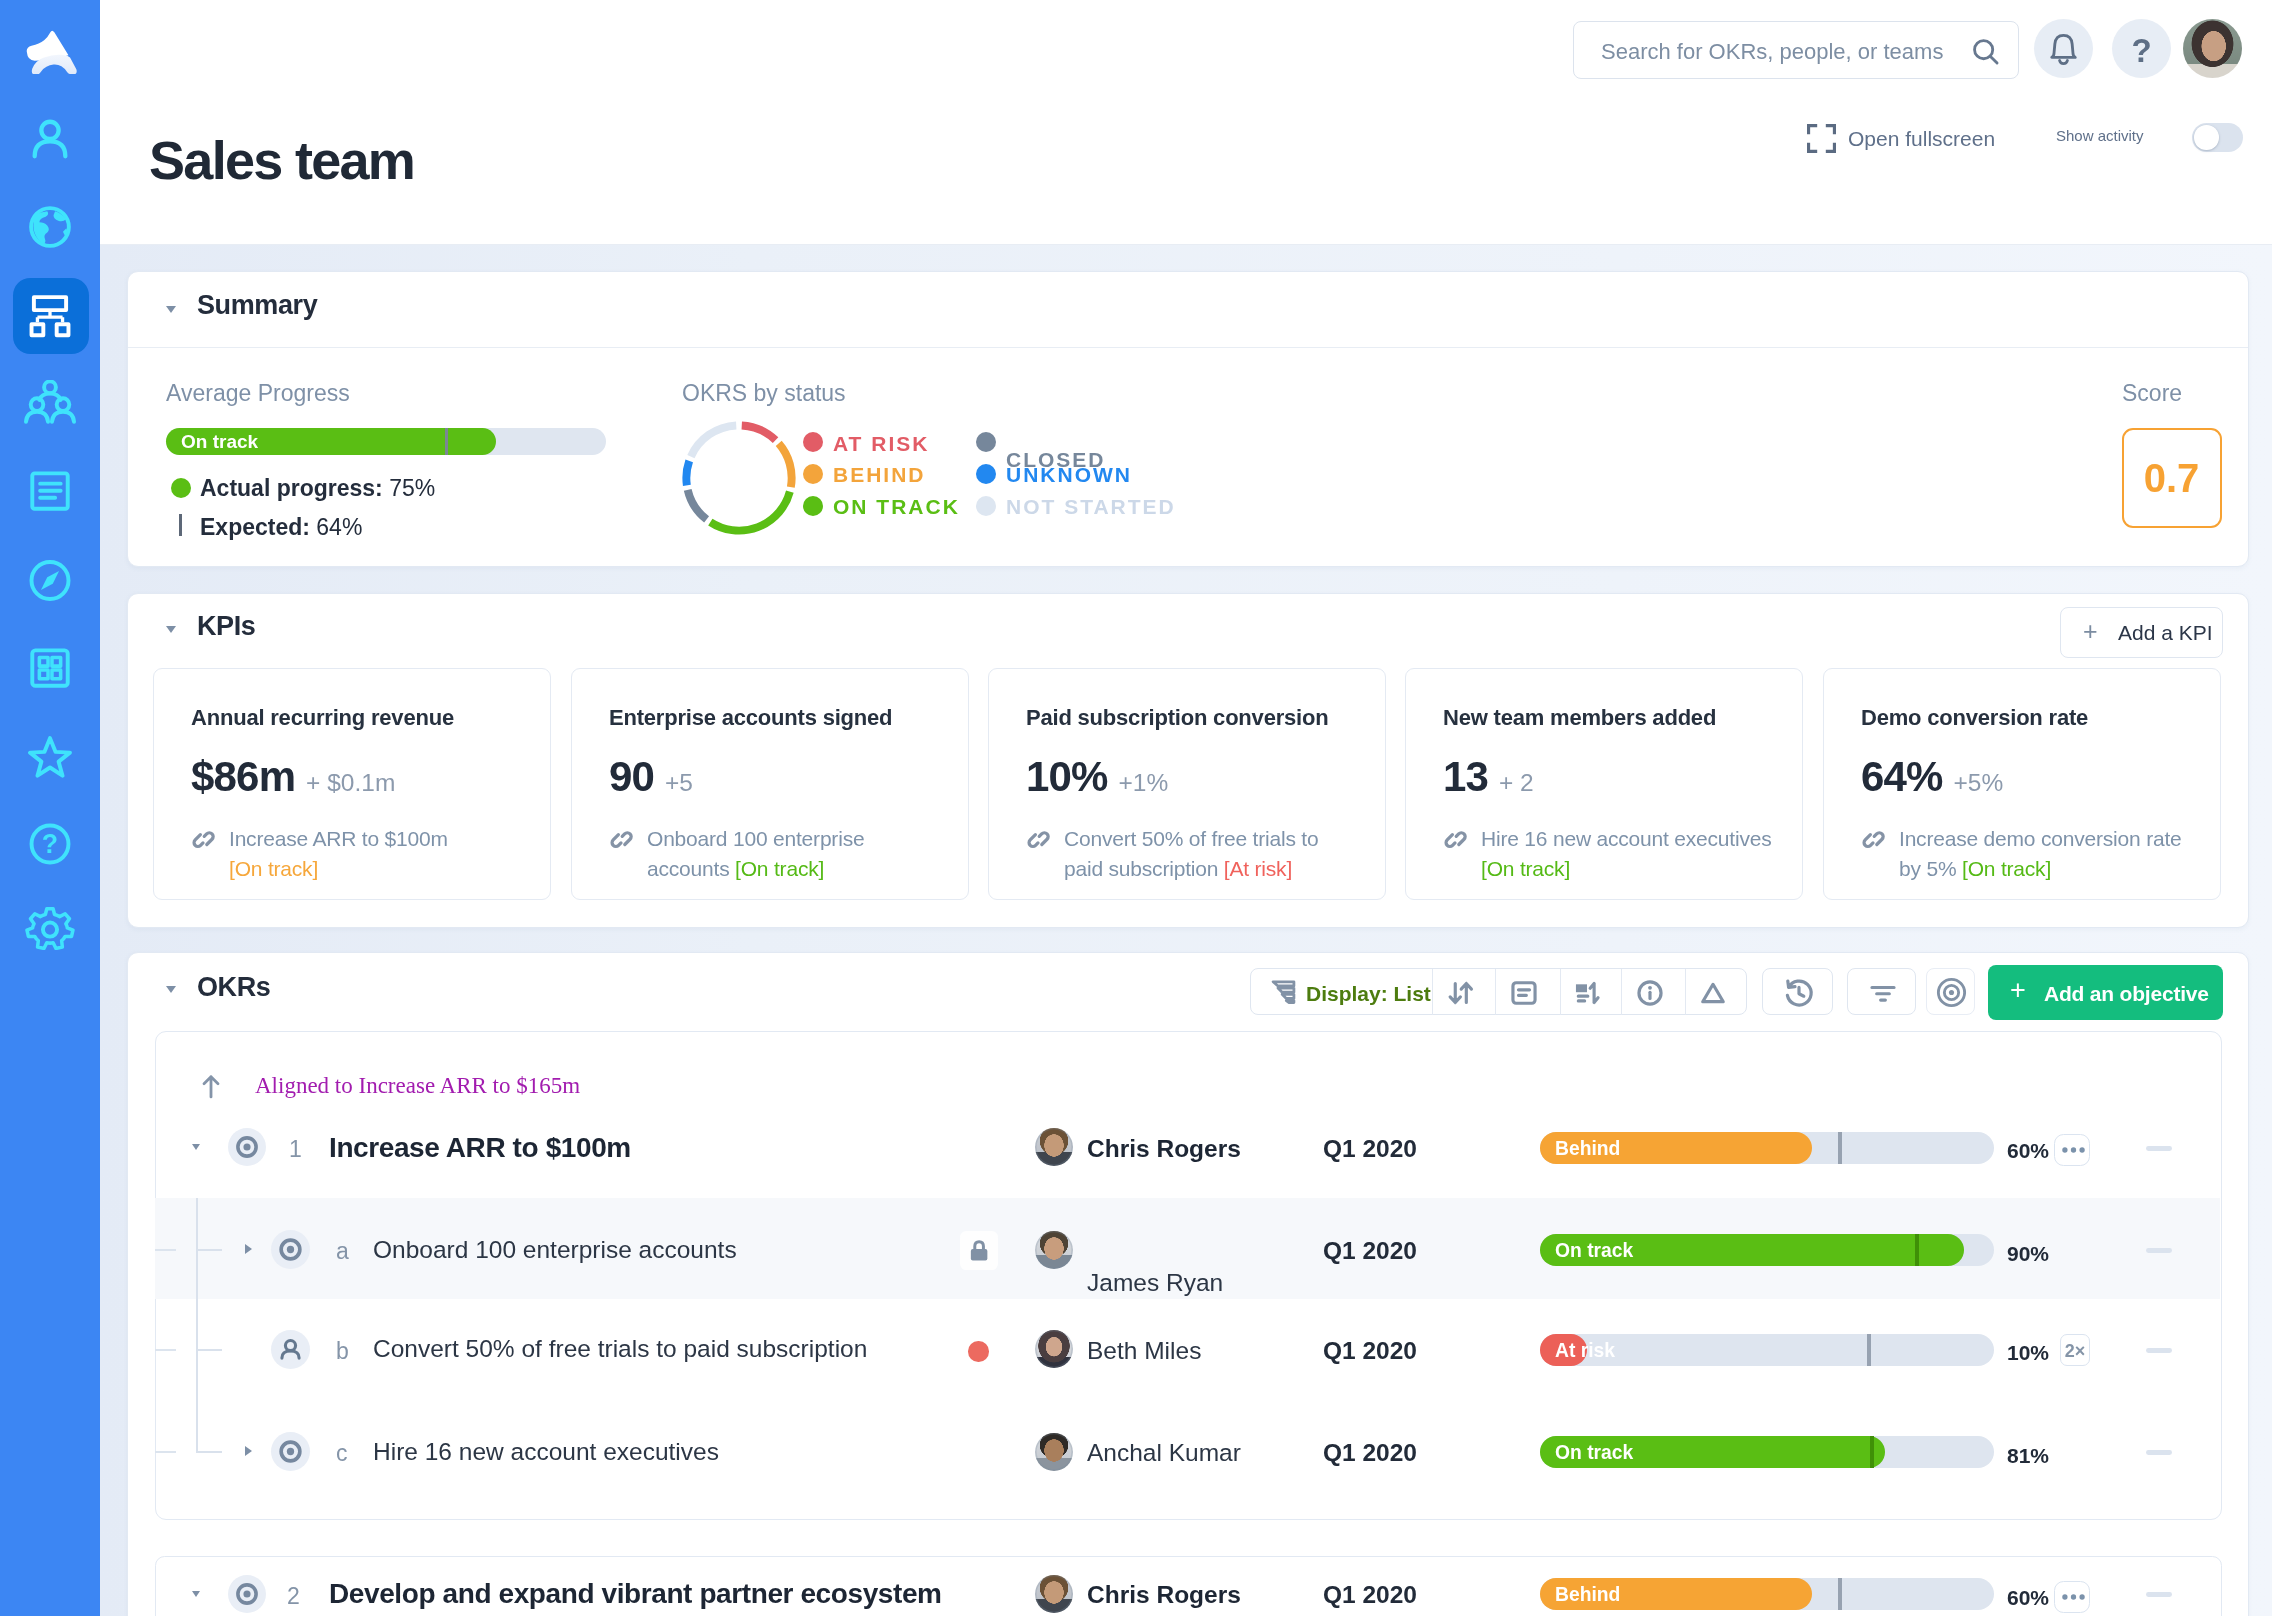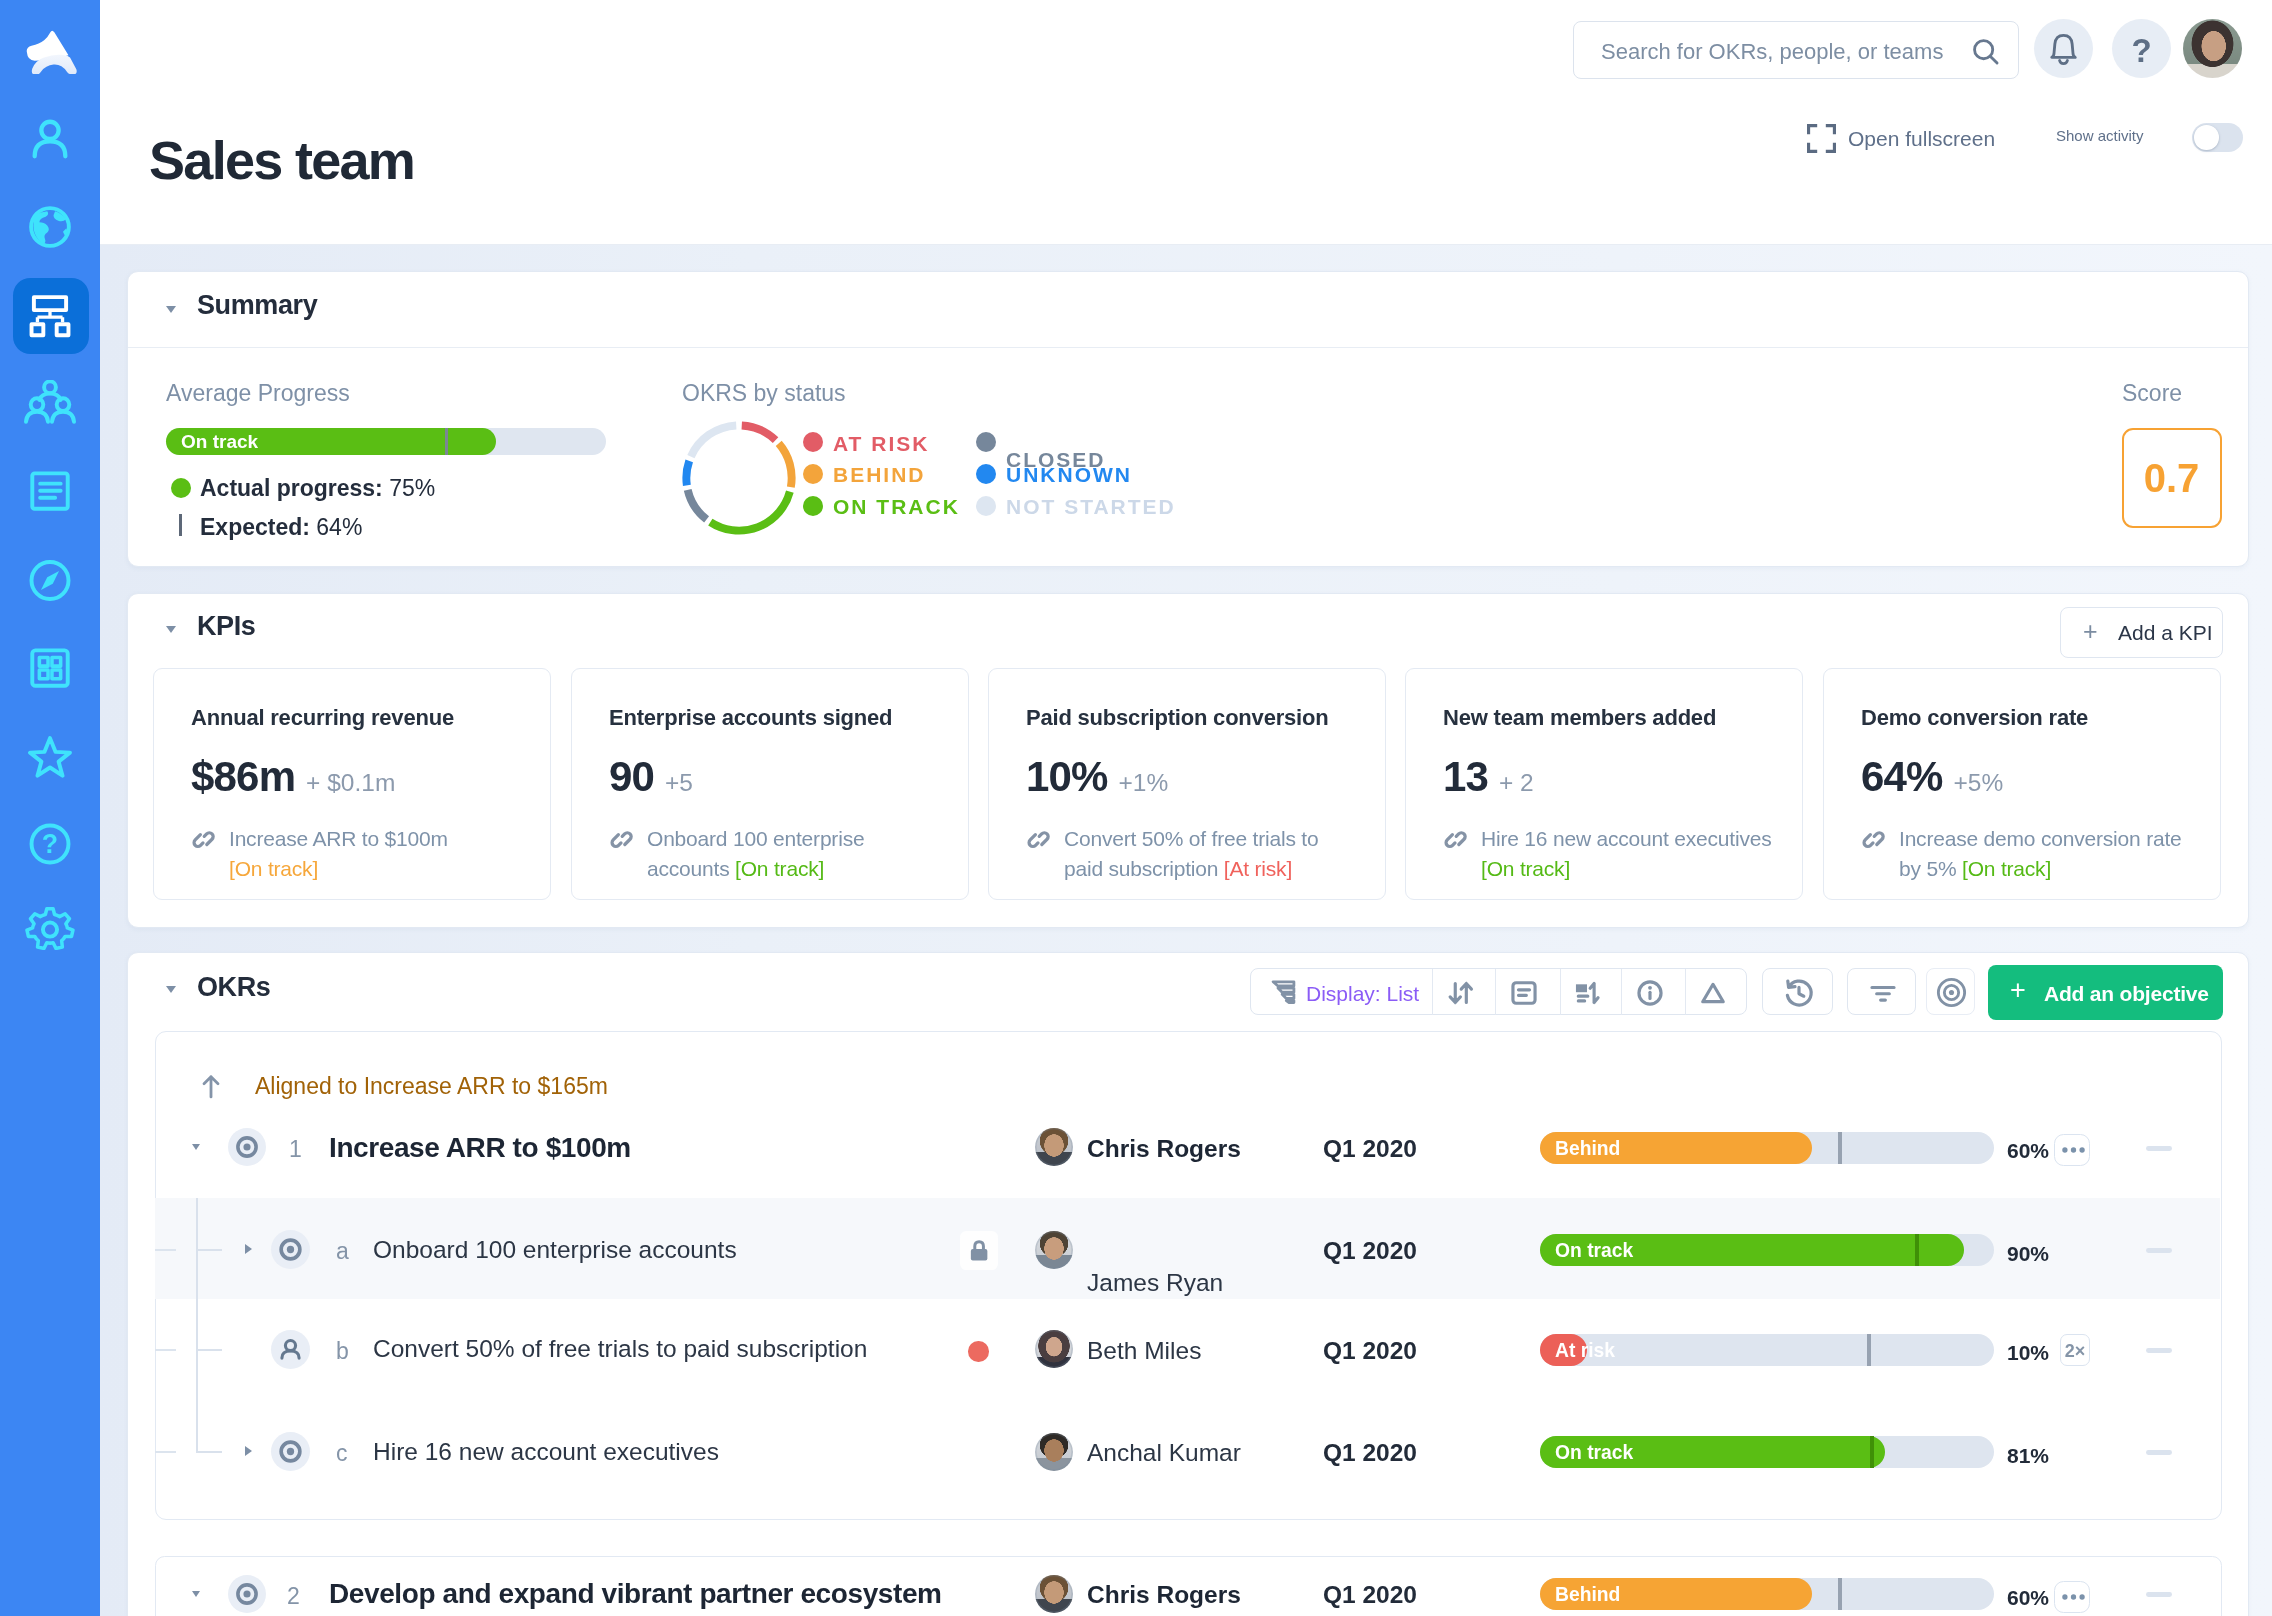--- a/index.html
+++ b/index.html
@@ -279,21 +279,21 @@
 
   <div class="ib" style="left:1250px; top:968px; width:497px; height:47px;">
     <div class="abs" style="left:181px; top:0; width:0.8px; height:46px; background:#e3e9f2;"></div>
     <div class="abs" style="left:244px; top:0; width:0.8px; height:46px; background:#e3e9f2;"></div>
     <div class="abs" style="left:309px; top:0; width:0.8px; height:46px; background:#e3e9f2;"></div>
     <div class="abs" style="left:370px; top:0; width:0.8px; height:46px; background:#e3e9f2;"></div>
     <div class="abs" style="left:434px; top:0; width:0.8px; height:46px; background:#e3e9f2;"></div>
     <svg class="abs" style="left:20px; top:10.3px;" width="25" height="25" viewBox="0 0 36 36">
         <path class="ticon" d="M3 4 L33 4 L33 10 L10 10 Z M10 13 L33 13 L33 19 L16 19 Z M16 22 L33 22 L33 28 L22 28 Z M22 31 L33 31 L33 34 L26 34 Z" fill="#8292a6" stroke="none"></path>
       </svg>
-    <span class="abs" style="left:55px; top:12.6px; font-size:21px; color:#8b5cf6; white-space:nowrap;">Display: List</span>
+    <span class="abs" style="left:55px; top:12.6px; font-size:21px; color:#4d7c0f; white-space:nowrap;font-weight:bold;">Display: List</span>
     <svg class="abs" style="left:194px; top:8.7px;" width="30" height="30" viewBox="0 0 38 38">
         <path class="ticon" d="M13 7 L13 31 M13 31 L6.5 24 M13 31 L19.5 24 M27 31 L27 7 M27 7 L20.5 14 M27 7 L33.5 14"></path>
       </svg>
     <svg class="abs" style="left:258px; top:8.7px;" width="30" height="30" viewBox="0 0 38 38">
         <rect class="ticon" x="5" y="6" width="28" height="26" rx="4"></rect>
         <path class="ticon" d="M12 15 L26 15 M12 22 L22 22"></path>
       </svg>
     <svg class="abs" style="left:321px; top:8.7px;" width="30" height="30" viewBox="0 0 38 38">
         <rect x="5" y="8" width="14" height="10" fill="#8292a6"></rect>
         <path class="ticon" d="M8 23 L20 23 M8 29 L16 29 M28 7 L28 31 M28 7 L23 13 M28 31 L33 25"></path>
@@ -328,21 +328,21 @@
   <div class="abs" style="left:1988px; top:965px; width:235px; height:55px; border-radius:8px; background:#14bd7e;">
     <span class="abs" style="left:22px; top:10.3px; font-size:27px; color:#fff;">+</span>
     <span class="abs" style="left:56px; top:16.6px; font-size:21px; font-weight:bold; color:#fff; white-space:nowrap; letter-spacing:-0.2px;">Add an objective</span>
   </div>
 
   <div class="card" style="left:155px; top:1031px; width:2067px; height:489px; box-shadow:none;"></div>
   <div class="abs" style="left:155px; top:1198px; width:2065px; height:101px; background:#f6f8fb;"></div>
   <svg class="abs" style="left:199px; top:1072px;" width="24" height="28" viewBox="0 0 30 36">
       <path d="M15 32 L15 6 M15 6 L6 15 M15 6 L24 15" fill="none" stroke="#8494a9" stroke-width="3.6" stroke-linecap="round" stroke-linejoin="round"></path>
     </svg>
-  <div class="abs" style="left:255px; top:1073px; font-size:23px; color:#a16207;">Aligned to Increase ARR to $165m</div>
+  <div class="abs" style="left:255px; top:1073px; font-size:23px; color:#a21caf;font-family:Liberation Serif, serif;">Aligned to Increase ARR to $165m</div>
 
   <div class="tri-d" style="left:192px; top:1144px; border-left-width:4.7px; border-right-width:4.7px; border-top-width:6.3px;"></div>
   <div class="iconcirc" style="left:228px; top:1128px; width:38px; height:38px;"></div>
   <svg class="abs" style="left:228px; top:1128px;" width="38" height="38" viewBox="0 0 48 48">
       <circle cx="24" cy="24" r="11.5" fill="none" stroke="#76889f" stroke-width="4.5"></circle>
       <circle cx="24" cy="24" r="4.5" fill="#76889f"></circle>
     </svg>
   <div class="rletter" style="left:289px; top:1136px;">1</div>
   <div class="rowtitle" style="left:329px; top:1132px;">Increase ARR to $100m</div>
   <div class="avatar av-chris" style="left:1035px; top:1128px;"></div>

